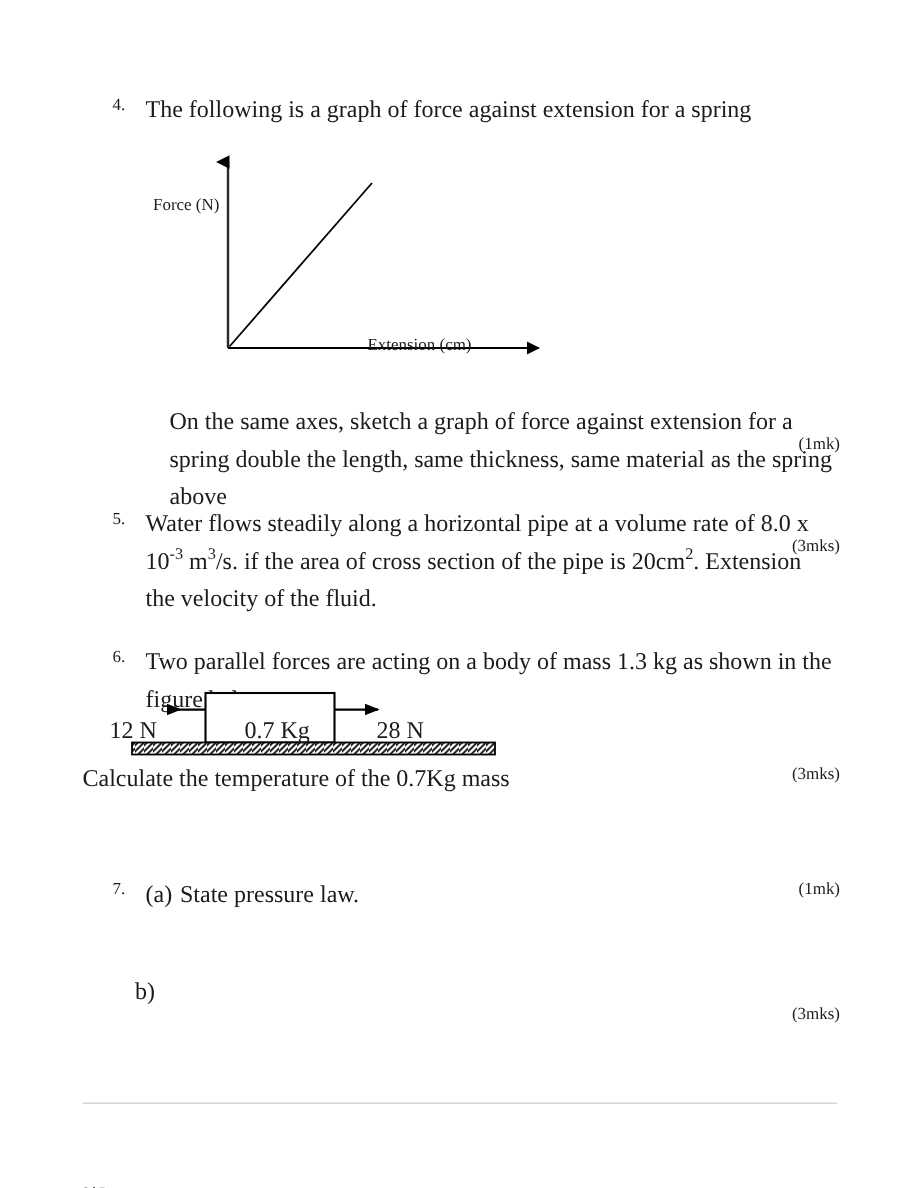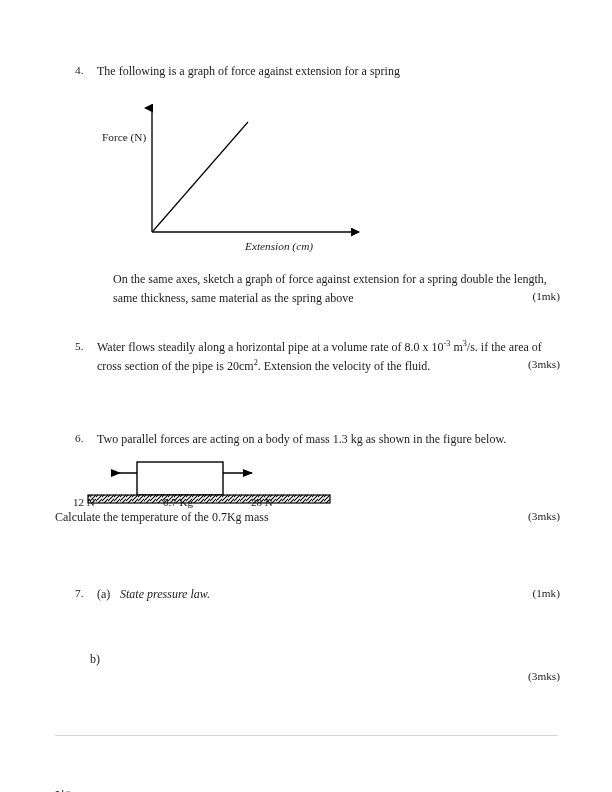--- a/index.html
+++ b/index.html
@@ -15,21 +15,21 @@
     position: relative;
     width: 612px;
     height: 792px;
     background: #ffffff;
     overflow: hidden;
   }
 
   
   .q {
     position: absolute;
-    font-size: 12px;
+    font-size: 16px;
     line-height: 1.55;
     color: #1b1b1b;
   }
   .qnum {
     position: absolute;
     font-size: 11.3px;
     line-height: 1.55;
     color: #1b1b1b;
     text-align: left;
   }
@@ -55,37 +55,36 @@
     height: 165px;
   }
   .graph-svg { display: block; }
   .axis-label {
     position: absolute;
     font-size: 11.3px;
     color: #1b1b1b;
     white-space: nowrap;
   }
   .lbl-force { left: 7px;  top: 36px; }
-  .lbl-ext   { left: 150px; top: 145px; font-style: italic; }
+  .lbl-ext   { left: 150px; top: 129px; }
 
   
   .fig-wrap {
     position: absolute;
     left: 60px;
     top: 455px;
     width: 290px;
     height: 55px;
   }
   .fig-svg { display: block; }
   .fig-label {
     position: absolute;
-    font-size: 11px;
+    font-size: 16px;
     color: #1b1b1b;
     white-space: nowrap;
-    margin-top: 17px;
   }
   .lbl-12n  { left: 13px;  top: 24px; }
   .lbl-mass { left: 103px; top: 24px; }
   .lbl-25n  { left: 191px; top: 24px; }
 
   
   .footer-rule {
     position: absolute;
     left: 55px;
     top: 735px;
@@ -181,21 +180,21 @@
     <span class="fig-label lbl-12n">12 N</span>
     <span class="fig-label lbl-mass">0.7 Kg</span>
     <span class="fig-label lbl-25n">28 N</span>
   </div>
 
   <div class="q" style="left:55px; top:508px; width:400px;">Calculate the temperature of the 0.7Kg mass</div>
   <div class="marks" style="left:460px; top:508px; width:100px;">(3mks)</div>
 
   <div class="qnum" style="left:75px; top:585px; width:22px;">7.</div>
   <div class="q" style="left:97px; top:585px; width:30px;">(a)</div>
-  <div class="q" style="left:120px; top:585px; width:330px;font-style:italic;">State pressure law.</div>
+  <div class="q" style="left:120px; top:585px; width:330px;">State pressure law.</div>
   <div class="marks" style="left:460px; top:585px; width:100px;">(1mk)</div>
 
   <div class="q" style="left:90px; top:650px; width:24px;">b)</div>
   <div class="marks" style="left:460px; top:668px; width:100px;">(3mks)</div>
 
   <div class="footer-rule"></div>
   <div class="footer-text"><span class="pg-num">3</span><span class="pg-bar">|</span><span class="pg-word">P a g e</span></div>
 
 </div>
 

